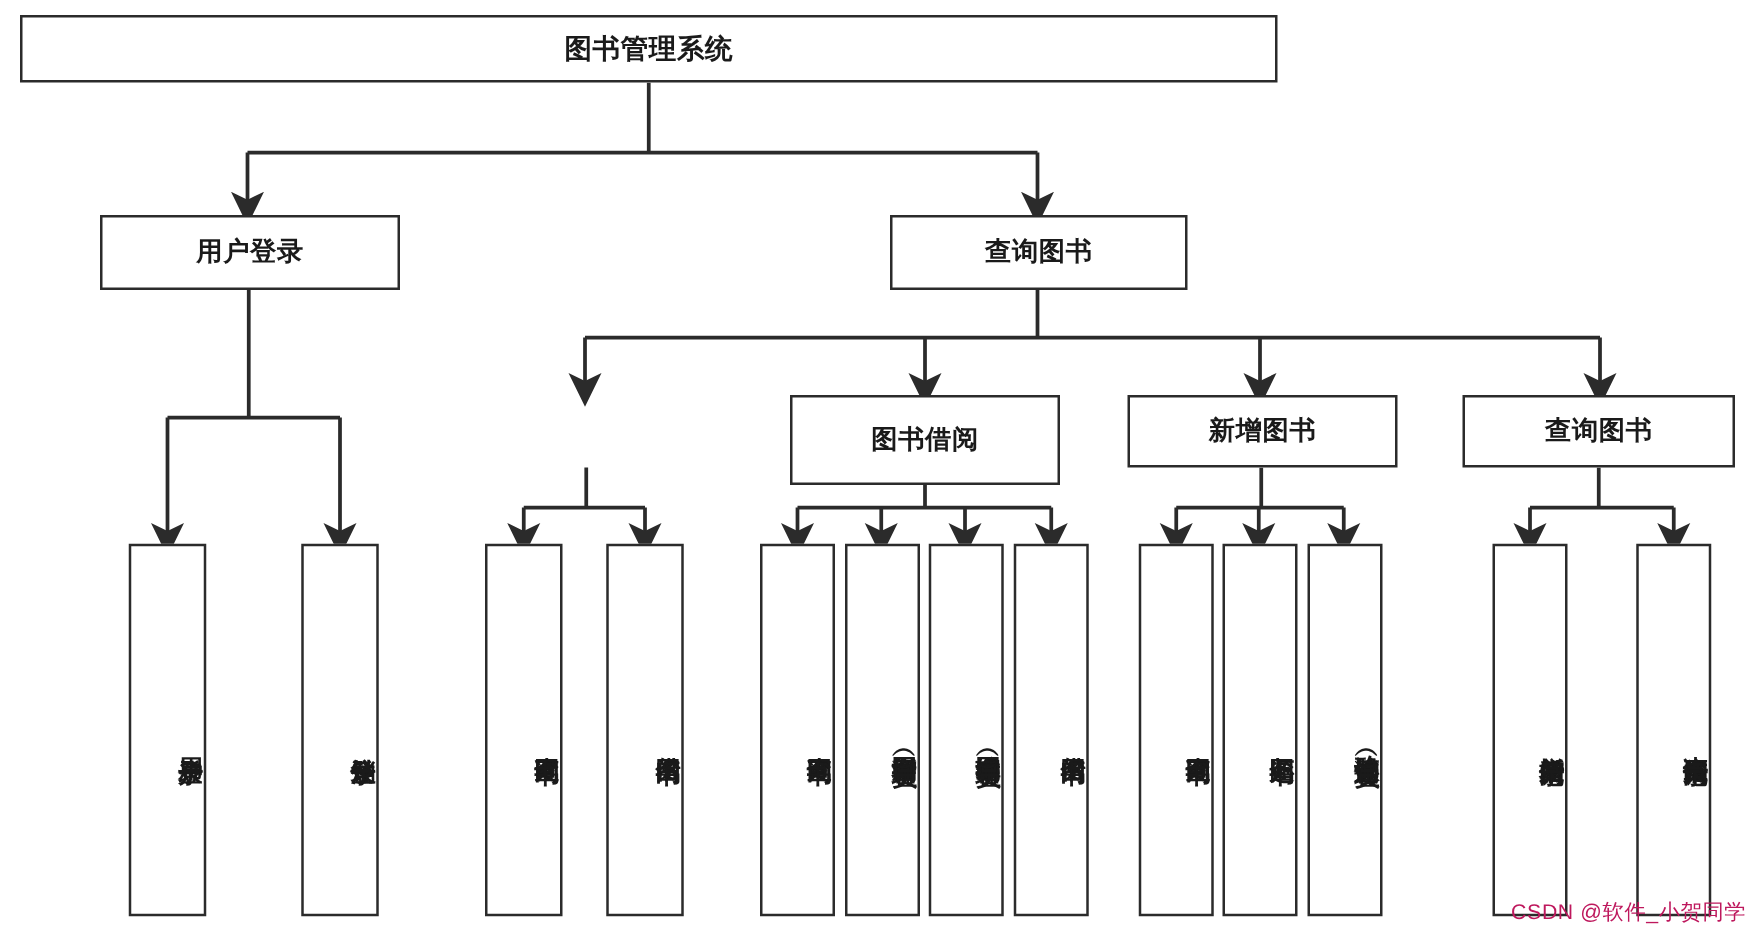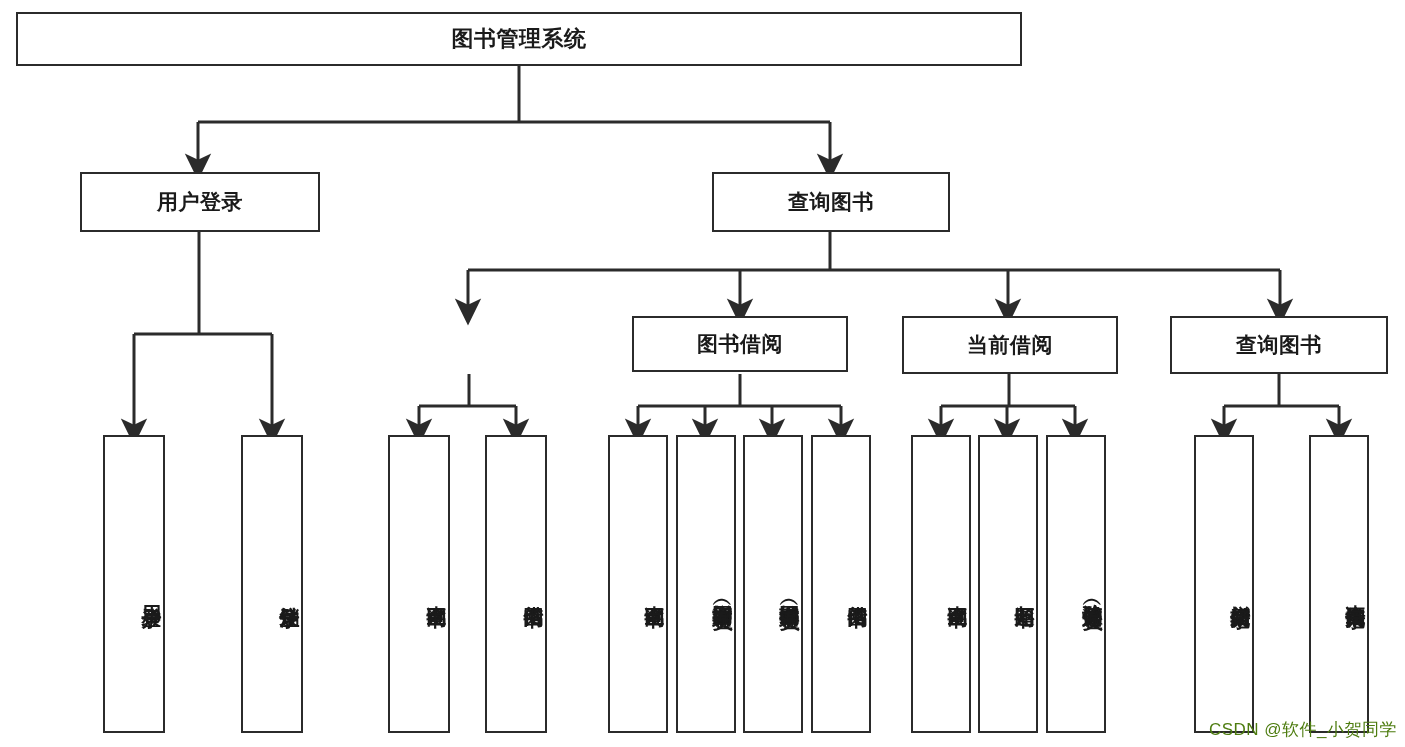--- a/index.html
+++ b/index.html
@@ -57,21 +57,21 @@
     display: block;
   }
   #root-node {
     font-size: 22px;
   }
   #watermark {
     position: absolute;
     right: 8px;
     bottom: 6px;
     font-size: 17px;
-    color: #4d7c0f;
+    color: #be185d;
     letter-spacing: 0.5px;
     white-space: nowrap;
     user-select: none;
   }
 </style>
 </head>
 <body>
 
 <div id="canvas">
 
@@ -132,25 +132,25 @@
     <span>图书管理系统</span>
   </div>
 
   <div class="node horiz" style="left:80px; top:172px; width:240px; height:60px;">
     <span>用户登录</span>
   </div>
   <div class="node horiz" style="left:712px; top:172px; width:238px; height:60px;">
     <span>查询图书</span>
   </div>
 
-  <div class="node horiz" style="left:632px; top:316px; width:216px; height:56px;">
+  <div class="node horiz" style="left:632px; top:316px; width:216px; height:72px;">
     <span>图书借阅</span>
   </div>
   <div class="node horiz" style="left:902px; top:316px; width:216px; height:58px;">
-    <span>当前借阅</span>
+    <span>新增图书</span>
   </div>
   <div class="node horiz" style="left:1170px; top:316px; width:218px; height:58px;">
     <span>查询图书</span>
   </div>
 
   <div class="node vert" style="left:103px; top:435px; width:62px; height:298px;">
     <span class="vlabel">用户登录</span>
   </div>
   <div class="node vert" style="left:241px; top:435px; width:62px; height:298px;">
     <span class="vlabel">注销登录</span>

